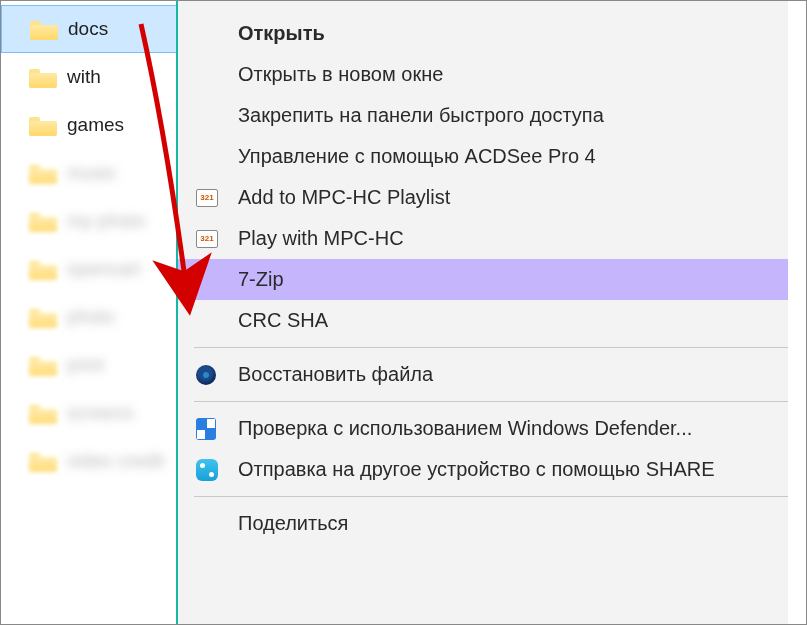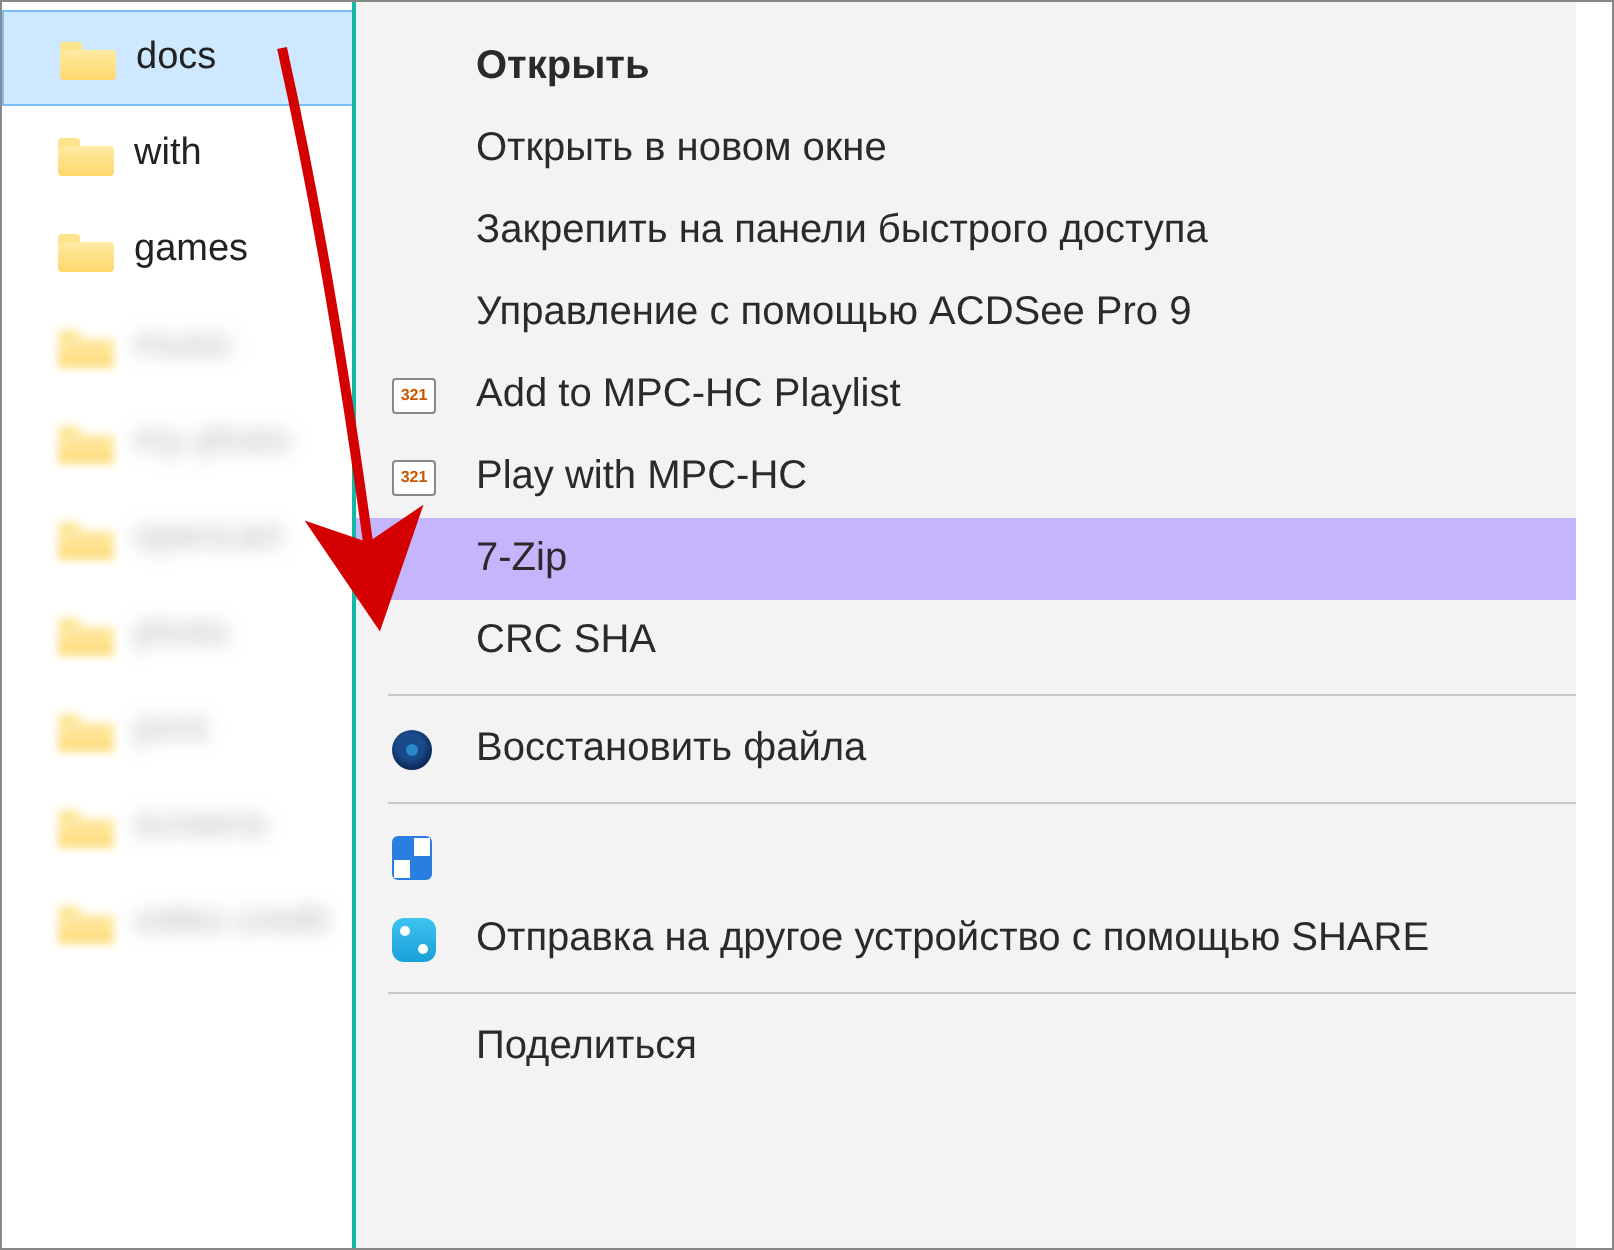--- a/index.html
+++ b/index.html
@@ -188,21 +188,21 @@
     <div class="menu-item">
       <div class="menu-icon-slot"></div>
       <span class="menu-label">Открыть в новом окне</span>
     </div>
     <div class="menu-item">
       <div class="menu-icon-slot"></div>
       <span class="menu-label">Закрепить на панели быстрого доступа</span>
     </div>
     <div class="menu-item">
       <div class="menu-icon-slot"></div>
-      <span class="menu-label">Управление с помощью ACDSee Pro 9</span>
+      <span class="menu-label">Управление с помощью ACDSee Pro 4</span>
     </div>
     <div class="menu-item">
       <div class="menu-icon-slot">
         <div class="icon-mpc">321</div>
       </div>
       <span class="menu-label">Add to MPC-HC Playlist</span>
     </div>
     <div class="menu-item">
       <div class="menu-icon-slot">
         <div class="icon-mpc">321</div>
@@ -227,20 +227,21 @@
     <div class="sep"></div>
     <div class="menu-item">
       <div class="menu-icon-slot">
         <div class="icon-shield">
           <div></div>
           <div></div>
           <div></div>
           <div></div>
         </div>
       </div>
+      <span class="menu-label">Проверка с использованием Windows Defender...</span>
     </div>
     <div class="menu-item">
       <div class="menu-icon-slot">
         <div class="icon-share"></div>
       </div>
       <span class="menu-label">Отправка на другое устройство с помощью SHARE</span>
     </div>
     <div class="sep"></div>
     <div class="menu-item">
       <div class="menu-icon-slot"></div>

